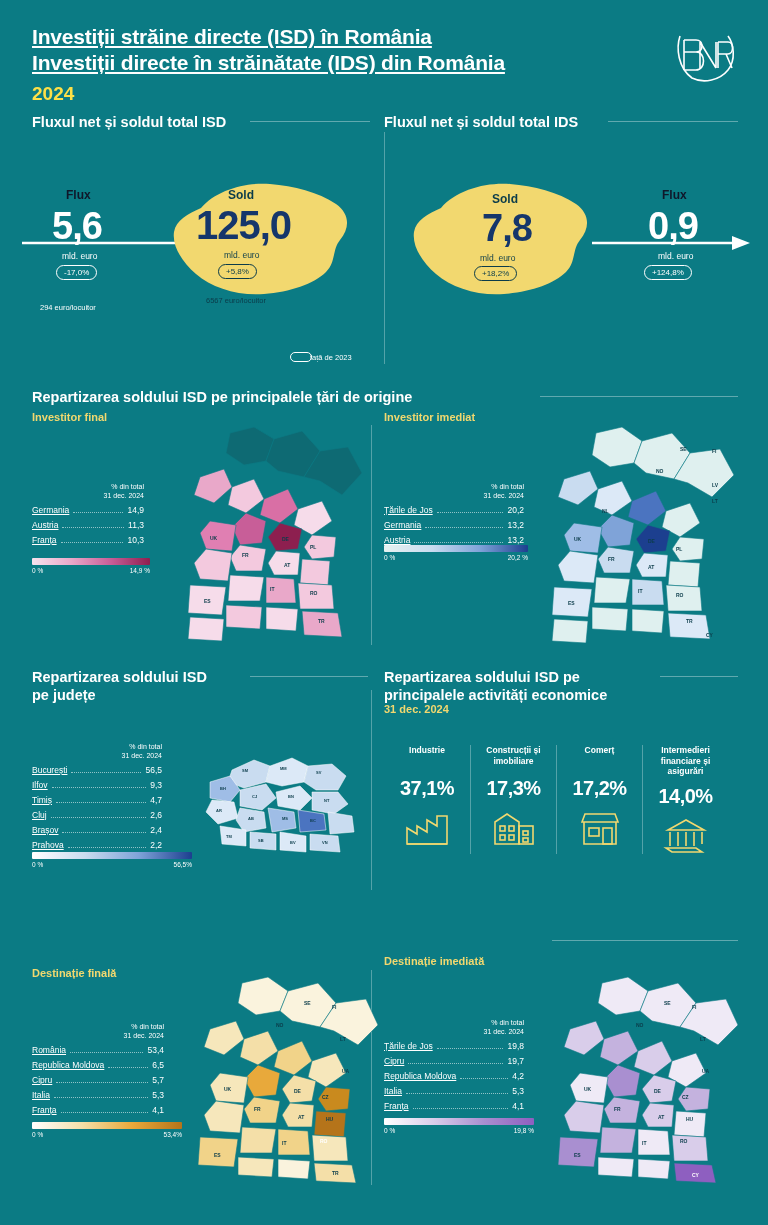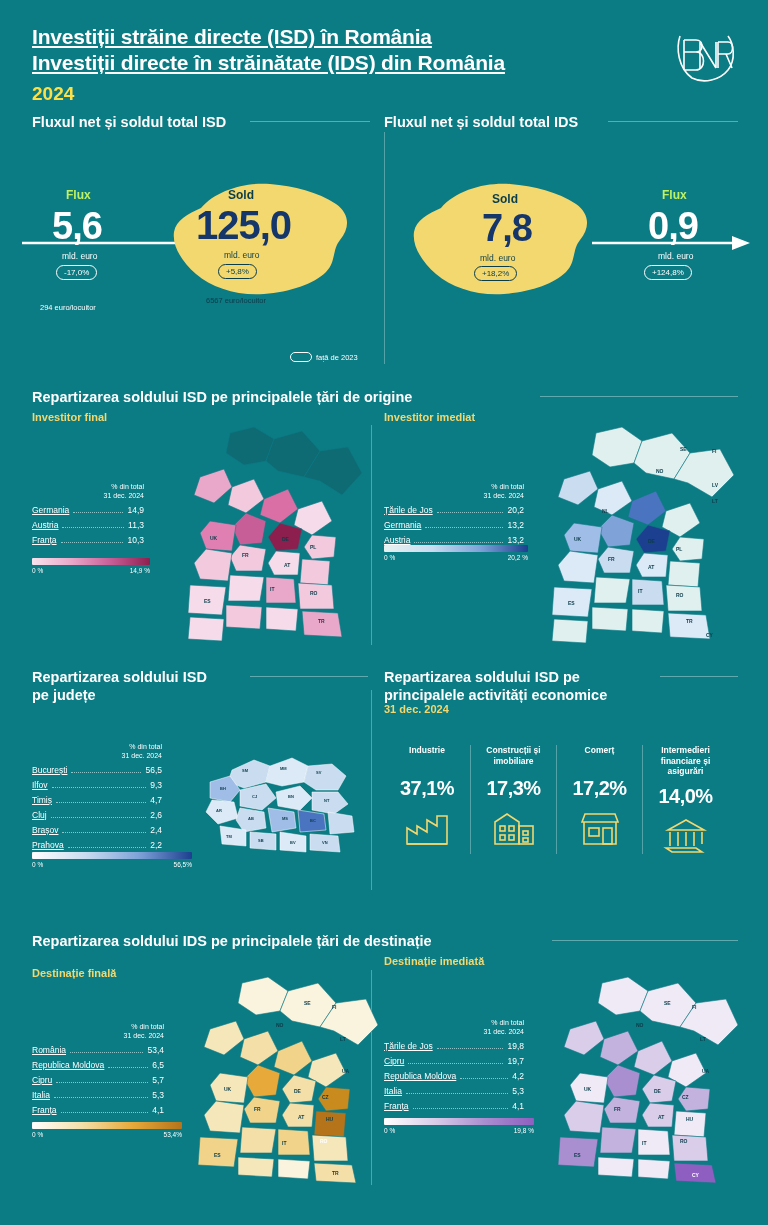--- a/index.html
+++ b/index.html
@@ -31,21 +31,21 @@
     position: absolute; font-size: 14.5px; font-weight: bold; color: #ffffff;
     line-height: 1.25;
   }
   .sec-sub {
     position: absolute; font-size: 11px; font-weight: bold; color: #f2d86f;
   }
   .rule { position: absolute; height: 1px; background: rgba(255,255,255,0.35); }
   .vrule { position: absolute; width: 1px; background: rgba(255,255,255,0.30); }
 
   
-  .flux-label { position: absolute; font-size: 12px; font-weight: bold; color: #bef264; }
+  .flux-label { position: absolute; font-size: 12px; font-weight: bold; color: #0f172a; }
   .big-num { position: absolute; font-weight: bold; letter-spacing: -1px; }
   .unit { position: absolute; font-size: 8.5px; color: #ffffff; }
   .pill {
     position: absolute; border: 1px solid #ffffff; border-radius: 9px;
     font-size: 8px; color: #ffffff; padding: 2px 7px; white-space: nowrap;
   }
   .pill.dark { border-color: #0b3c4a; color: #0b3c4a; }
   .percap { position: absolute; font-size: 7.5px; color: #ffffff; }
   .percap.dark { color: #0b3c4a; }
   .legend-line { position: absolute; font-size: 7.5px; color: #ffffff; }
@@ -145,21 +145,21 @@
   <svg class="arrow-svg" style="top:234px;left:592px;" width="160" height="18">
     <line x1="0" y1="9" x2="140" y2="9" stroke="#ffffff" stroke-width="2.5"></line>
     <polygon points="140,2 158,9 140,16" fill="#ffffff"></polygon>
   </svg>
   <div class="flux-label" style="top:188px;left:662px;">Flux</div>
   <div class="big-num" style="top:205px;left:648px;font-size:38px;color:#ffffff;">0,9</div>
   <div class="unit" style="top:251px;left:658px;">mld. euro</div>
   <div class="pill" style="top:265px;left:644px;">+124,8%</div>
 
   <div class="legend-pill" style="top:352px;left:290px;"></div>
-  <div class="legend-line" style="top:353px;left:300px;padding-left:16px;">față de 2023</div>
+  <div class="legend-line" style="top:353px;left:310px;">față de 2023</div>
 
   <div class="sec-title" style="top:388px;left:32px;width:520px;">Repartizarea soldului ISD pe principalele țări de origine</div>
   <div class="rule" style="top:396px;left:540px;width:198px;"></div>
   <div class="sec-sub" style="top:411px;left:32px;">Investitor final</div>
   <div class="sec-sub" style="top:411px;left:384px;">Investitor imediat</div>
   <div class="vrule" style="top:425px;left:371px;height:220px;"></div>
 
   <svg class="map" style="top:425px;left:170px;" width="200" height="225">
     <g stroke="#0b7b84" stroke-width="0.6">
       <path d="M60 8 L84 2 L104 14 L96 36 L74 40 L56 28 Z" fill="#0e6a73"></path>
@@ -440,21 +440,20 @@
       <div class="ico">
         <svg width="48" height="36" viewBox="0 0 48 36" fill="none" stroke="#f2d86f" stroke-width="1.6">
           <path d="M6 12 L24 2 L42 12 Z"></path>
           <path d="M8 14 L8 28 M16 14 L16 28 M24 14 L24 28 M32 14 L32 28 M40 14 L40 26"></path>
           <path d="M4 30 L34 30 L40 34 L10 34 Z"></path>
         </svg>
       </div>
     </div>
   </div>
 
-  <div class="sec-title" style="top:932px;left:32px;width:530px;">Repartizarea soldului IDS pe principalele țări de destinație</div>
   <div class="rule" style="top:940px;left:552px;width:186px;"></div>
   <div class="sec-sub" style="top:967px;left:32px;">Destinație finală</div>
   <div class="sec-sub" style="top:955px;left:384px;">Destinație imediată</div>
   <div class="vrule" style="top:970px;left:371px;height:215px;"></div>
 
   <svg class="map" style="top:975px;left:180px;" width="200" height="210">
     <g stroke="#0b7b84" stroke-width="0.6">
       <path d="M62 8 L88 2 L108 16 L100 36 L76 40 L58 28 Z" fill="#faf3dd"></path>
       <path d="M108 16 L138 8 L156 28 L140 52 L112 46 L100 36 Z" fill="#faf3dd"></path>
       <path d="M156 28 L186 24 L198 50 L178 70 L154 56 L140 52 Z" fill="#faf3dd"></path>

